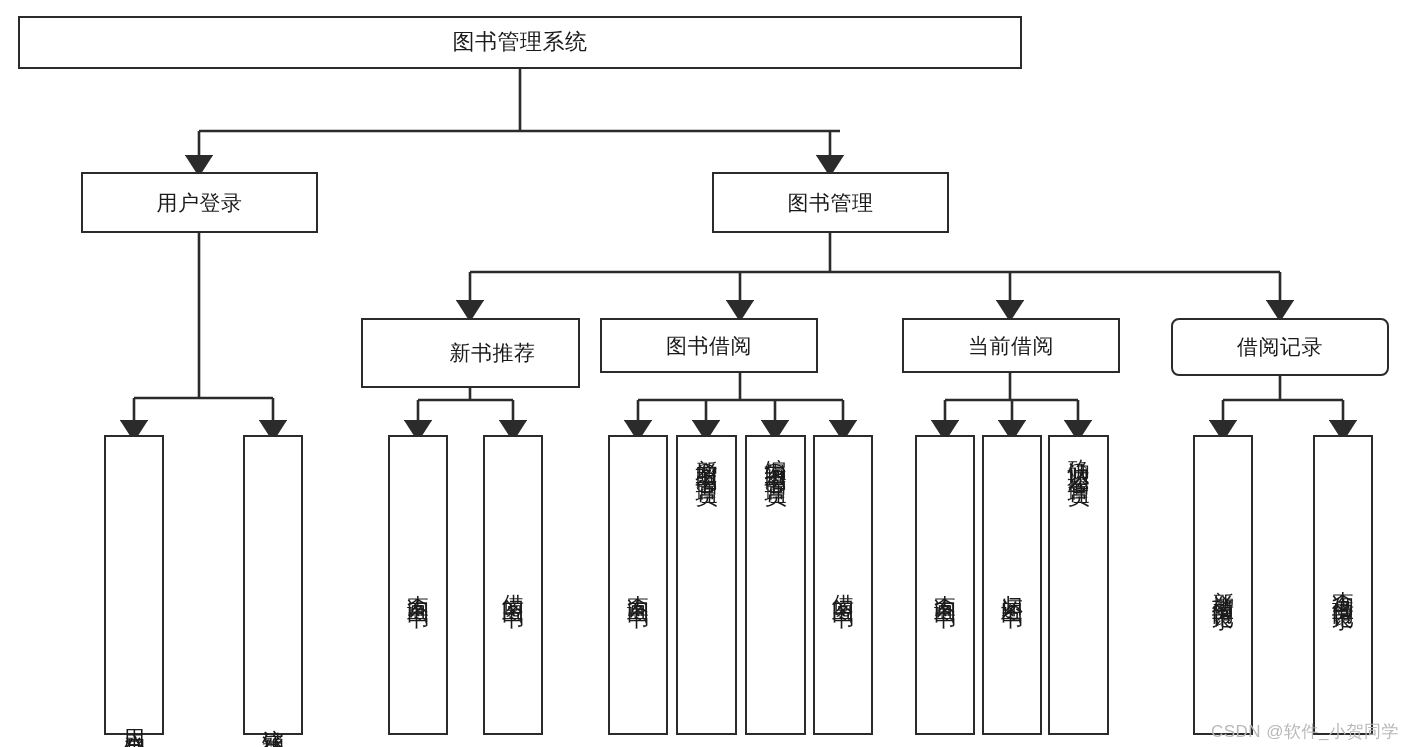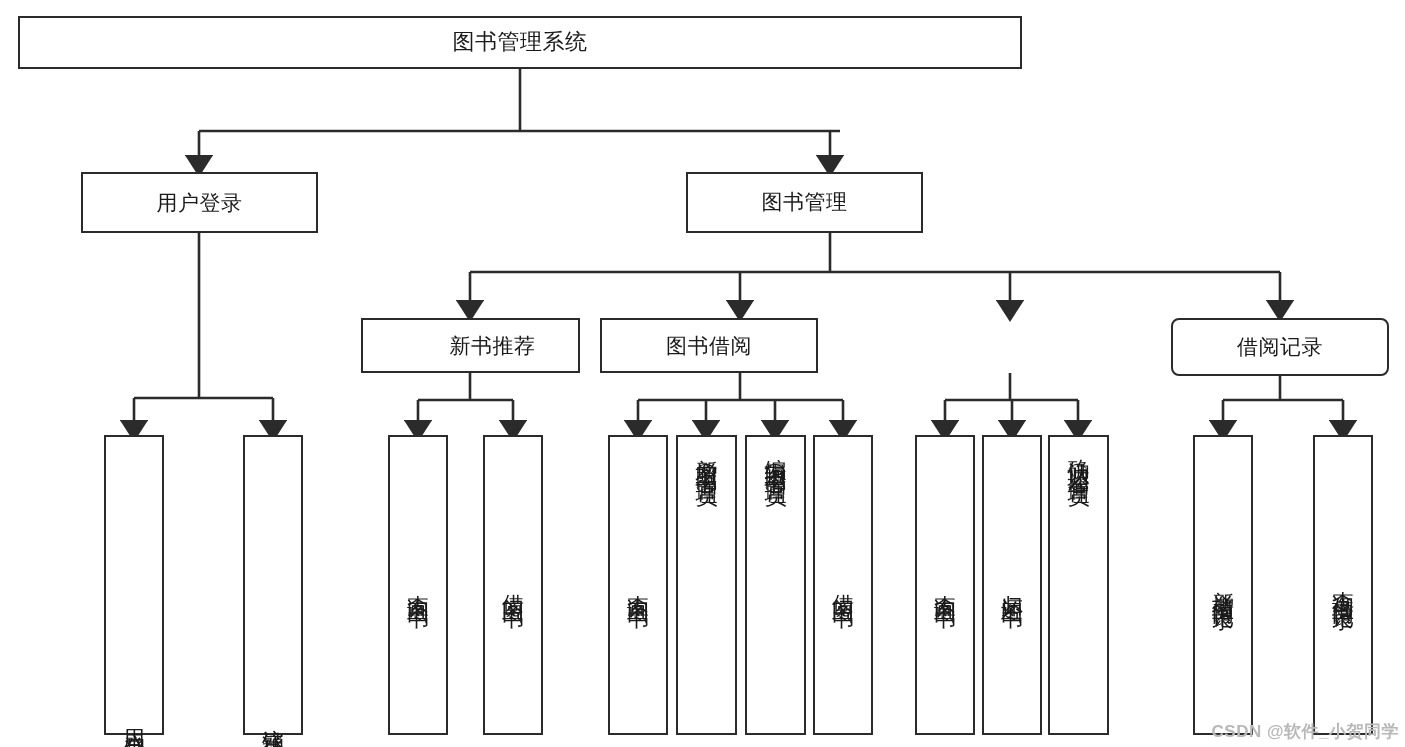--- a/index.html
+++ b/index.html
@@ -72,21 +72,20 @@
   }
   .node.root .label { font-size: 22px; }
   .watermark {
     position: absolute;
     right: 6px;
     bottom: 4px;
     font-size: 17px;
     color: #b8b8b8;
     letter-spacing: 0.5px;
     white-space: nowrap;
-    font-weight: bold;
   }
 </style>
 </head>
 <body>
 
 <div id="diagram-root">
 
   <svg class="edges" viewBox="0 0 1405 747">
     <defs>
       <marker id="arrow" markerWidth="9" markerHeight="11" refX="1.2" refY="5.5" orient="auto" markerUnits="strokeWidth">
@@ -137,30 +136,33 @@
     </g>
   </svg>
 
   <div class="node horiz root" style="left:18px; top:16px; width:1004px; height:53px;">
     <span class="label">图书管理系统</span>
   </div>
 
   <div class="node horiz" style="left:81px; top:172px; width:237px; height:61px;">
     <span class="label">用户登录</span>
   </div>
-  <div class="node horiz" style="left:686px; top:172px; width:237px; height:61px;font-family:Liberation Serif, serif;">
+  <div class="node horiz" style="left:712px; top:172px; width:237px; height:61px;">
     <span class="label">图书管理</span>
   </div>
 
-  <div class="node horiz" style="left:361px; top:318px; width:219px; height:55px;padding-left:44px;">
+  <div class="node horiz" style="left:361px; top:318px; width:219px; height:70px;padding-left:44px;">
     <span class="label">新书推荐</span>
   </div>
   <div class="node horiz" style="left:600px; top:318px; width:218px; height:55px;">
     <span class="label">图书借阅</span>
   </div>
+  <div class="node horiz" style="left:902px; top:318px; width:218px; height:55px;">
+    <span class="label">当前借阅</span>
+  </div>
   <div class="node horiz" style="left:1171px; top:318px; width:218px; height:58px;border-radius:8px;">
     <span class="label">借阅记录</span>
   </div>
 
   <div class="node vert align-bottom" style="left:104px; top:435px; width:60px; height:300px;">
     <span class="label">用户登录</span>
   </div>
   <div class="node vert align-bottom" style="left:243px; top:435px; width:60px; height:300px;">
     <span class="label">注销登录</span>
   </div>

